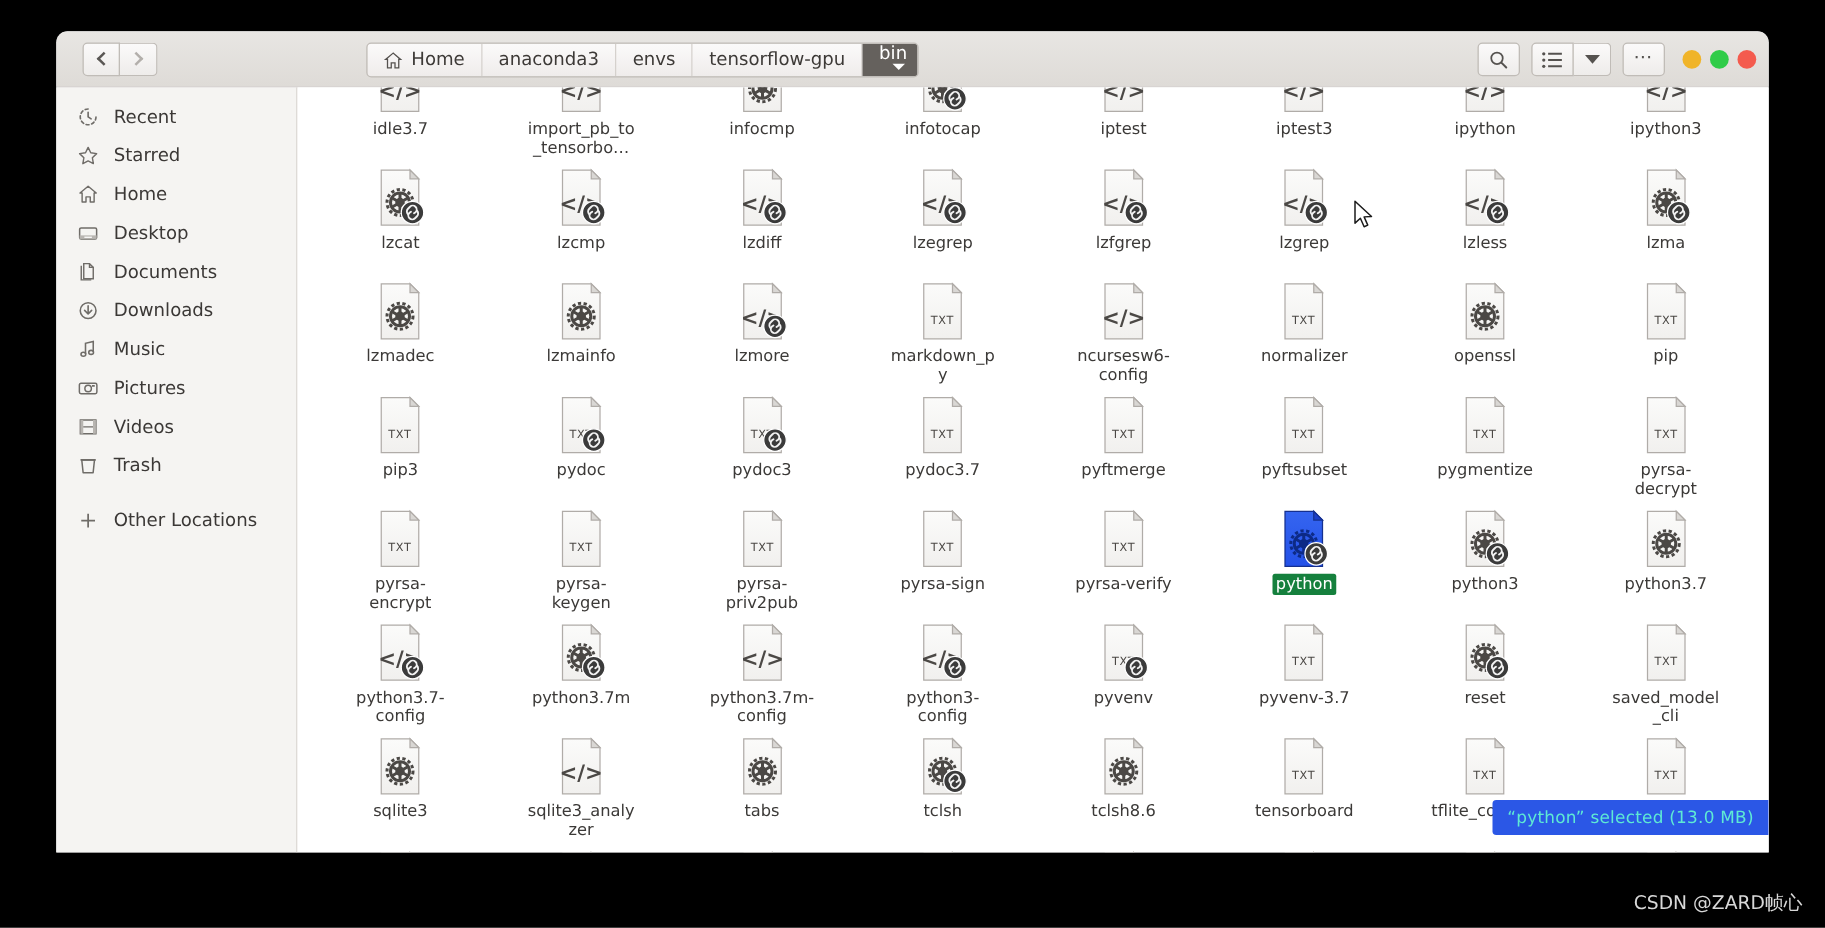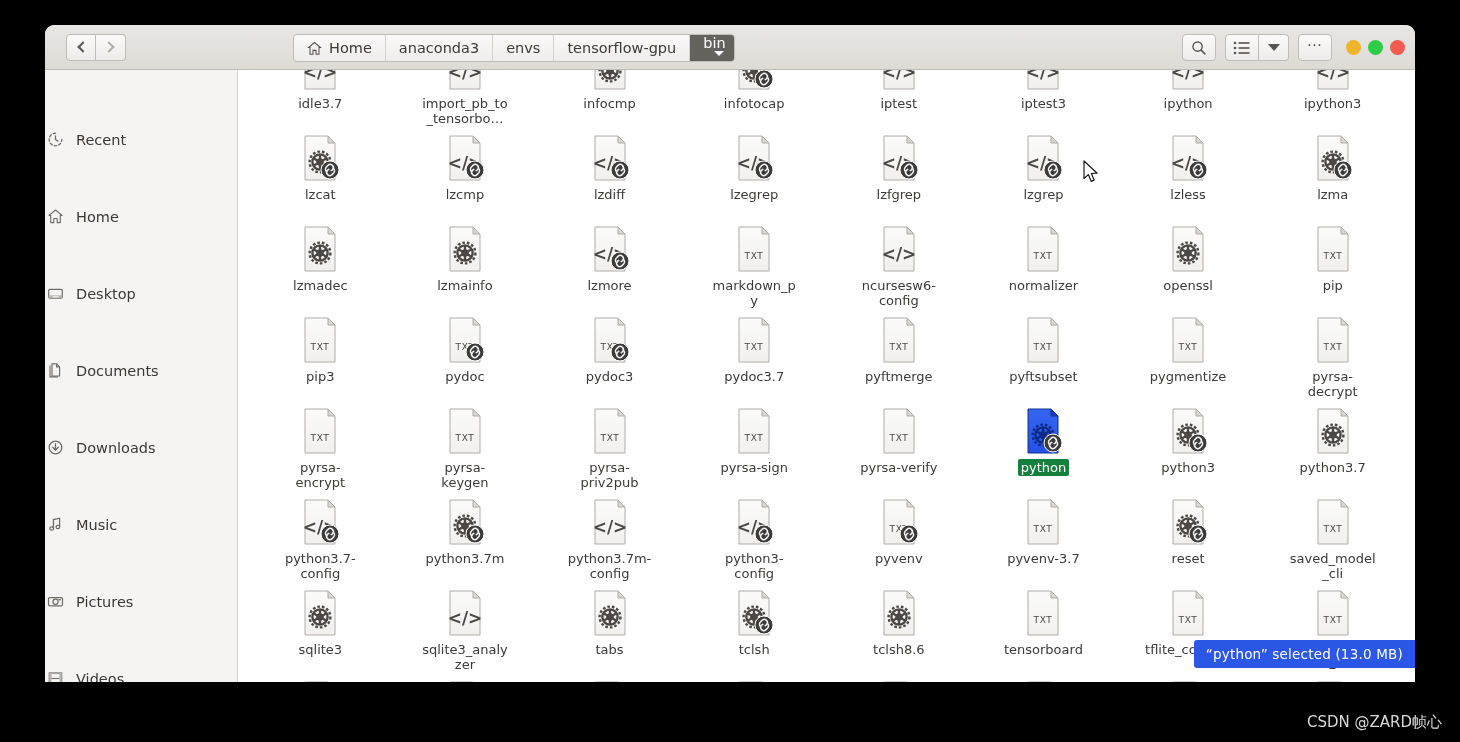--- a/index.html
+++ b/index.html
@@ -100,25 +100,24 @@
   #sidebar {
     width: 193px;
     background: #f5f4f2;
     border-right: 1px solid #d6d2ce;
     padding-top: 8px;
     flex: 0 0 193px;
   }
   .side-item {
     display: flex; align-items: center;
     height: 31px;
-    padding-left: 0;
+    padding-left: 15px;
     font-size: 14.5px;
     color: #3b3836;
     cursor: default;
-    margin-top: 46px;
   }
   .side-ico { width: 20px; margin-right: 11px; display: flex; align-items: center; justify-content: center; color:#6f6c68; }
   .side-sep { height: 13px; }
 
   
   #filearea {
     flex: 1;
     background: #fff;
     position: relative;
     overflow: hidden;
@@ -149,21 +148,21 @@
     padding: 1px 3px;
     border-radius: 2px;
   }
   .cell.selected .fname { background: #15803d; color: #fff; }
 
   
   #statusbadge {
     position: absolute;
     right: 0px; bottom: 14px;
     background: #2b57e6;
-    color: #ffffff;
+    color: #5eead4;
     font-size: 13.5px;
     padding: 6px 12px;
     border-radius: 3px 0 0 3px;
     white-space: nowrap;
     letter-spacing: .2px;
   }
 
   
   #watermark {
     position: absolute;
@@ -258,20 +257,28 @@
 
     <div id="sidebar">
         <div class="side-item">
           <span class="side-ico">
             <svg width="17" height="17" viewBox="0 0 17 17">
               <path d="M8.5 2.2a6.3 6.3 0 1 0 6.3 6.3" fill="none" stroke="#6f6c68" stroke-width="1.3" stroke-linecap="round" stroke-dasharray="2.4 2.1"></path>
               <path d="M8.5 4.8v3.7l2.4 1.6" fill="none" stroke="#6f6c68" stroke-width="1.3" stroke-linecap="round"></path>
             </svg>
           </span>
           <span>Recent</span>
+        </div>
+        <div class="side-item">
+          <span class="side-ico">
+            <svg width="17" height="17" viewBox="0 0 17 17">
+              <path d="M8.5 1.9 10.6 6.2 15.3 6.9 11.9 10.2 12.7 14.9 8.5 12.7 4.3 14.9 5.1 10.2 1.7 6.9 6.4 6.2Z" fill="none" stroke="#6f6c68" stroke-width="1.15" stroke-linejoin="round"></path>
+            </svg>
+          </span>
+          <span>Starred</span>
         </div>
         <div class="side-item">
           <span class="side-ico">
             <svg width="17" height="17" viewBox="0 0 17 17">
               <path d="M8.5 2 2 7.4h1.7v7.2h3.1v-4.1h3.4v4.1h3.1V7.4H15z" fill="none" stroke="#6f6c68" stroke-width="1.15" stroke-linejoin="round"></path>
             </svg>
           </span>
           <span>Home</span>
         </div>
         <div class="side-item">

